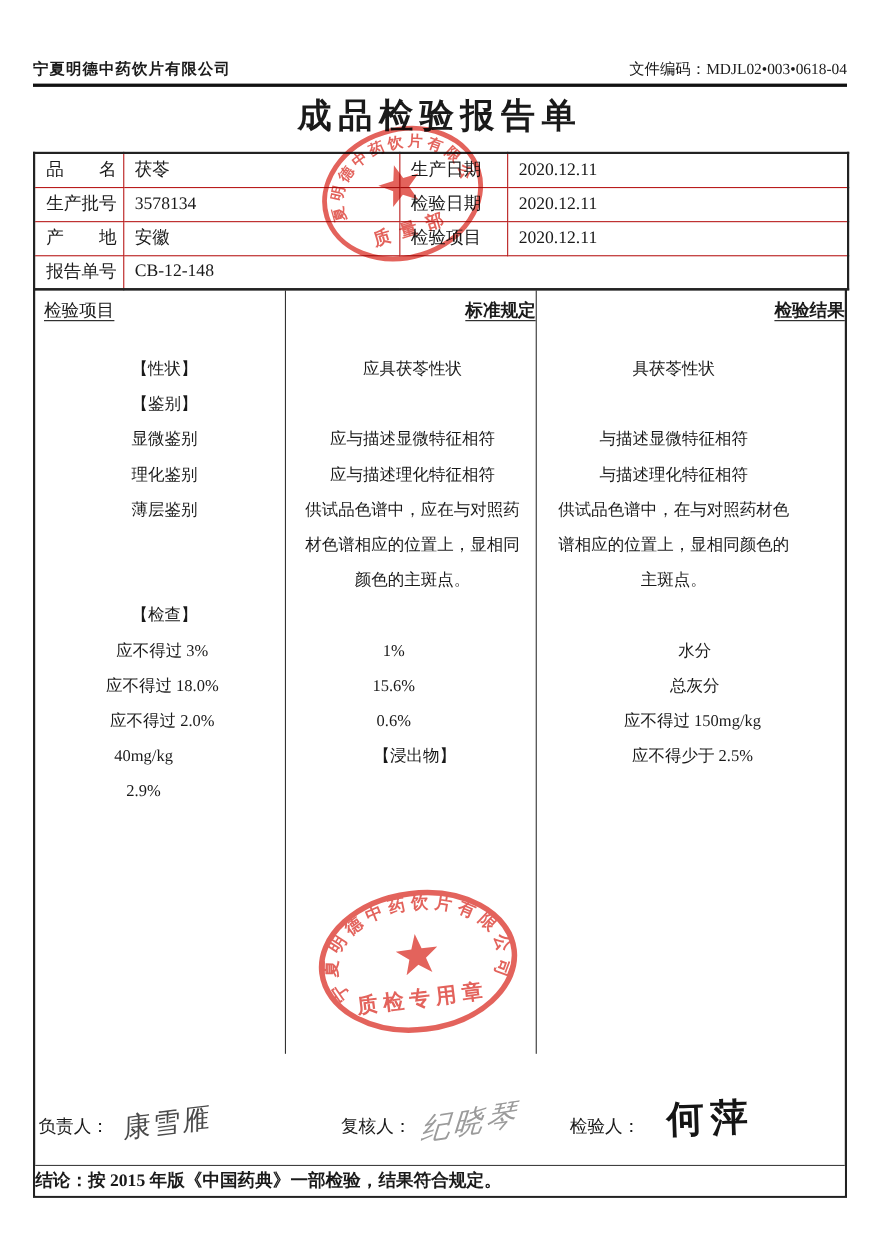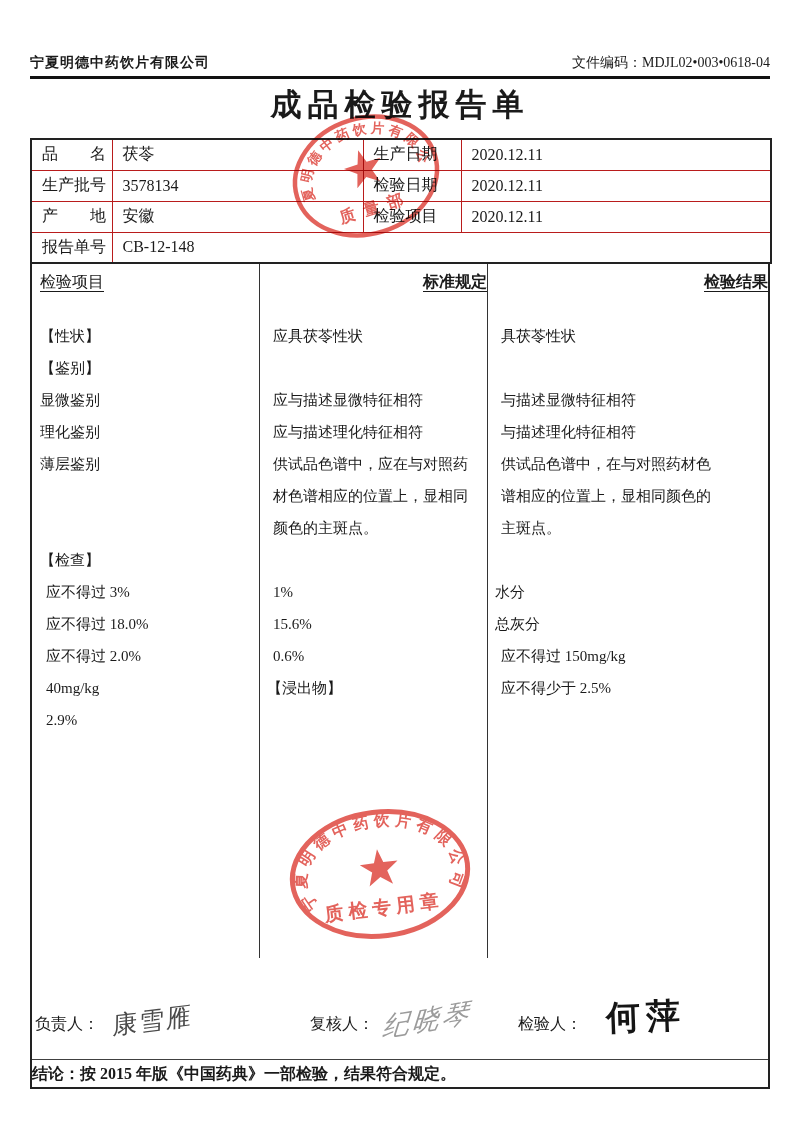--- a/index.html
+++ b/index.html
@@ -35,21 +35,21 @@
   
   .results { position: absolute; left: 30px; top: 262px; width: 740px; height: 827px; border: 2px solid #222; }
   .vline { position: absolute; top: 0; width: 1px; background: #333; height: 694px; }
   .vline.v1 { left: 227px; }
   .vline.v2 { left: 455px; }
   .rt-grid { display: grid; grid-template-columns: 227px 228px 281px; font-size: 15px; }
   .rt-h { height: 40px; padding-top: 8px; font-size: 16px; }
   .rt-h span { text-decoration: underline; text-underline-offset: 4px; }
   .rt-h.c1 { padding-left: 8px; }
   .rt-h.c2, .rt-h.c3 { text-align: right; font-weight: bold; }
-  .rt-cell { line-height: 32px; min-height: 32px; }
+  .rt-cell { line-height: 32px; min-height: 32px; text-align: center; }
   .rt-cell.c1 { padding-left: 8px; }
   .rt-cell.c2 { padding-left: 14px; padding-right: 10px; }
   .rt-cell.c3 { padding-left: 14px; padding-right: 44px; }
   .rt-cell.first { padding-top: 16px; }
 
   .concl { position: absolute; left: 0; right: 0; bottom: 0; height: 28px; border-top: 1px solid #404040; text-align: left; font-weight: bold; font-size: 16px; line-height: 27px; background: #fff; }
 
   
   .stamp { position: absolute; mix-blend-mode: multiply; opacity: 0.82; pointer-events: none; }
   .stamp-top { left: 266px; top: 71px; }

